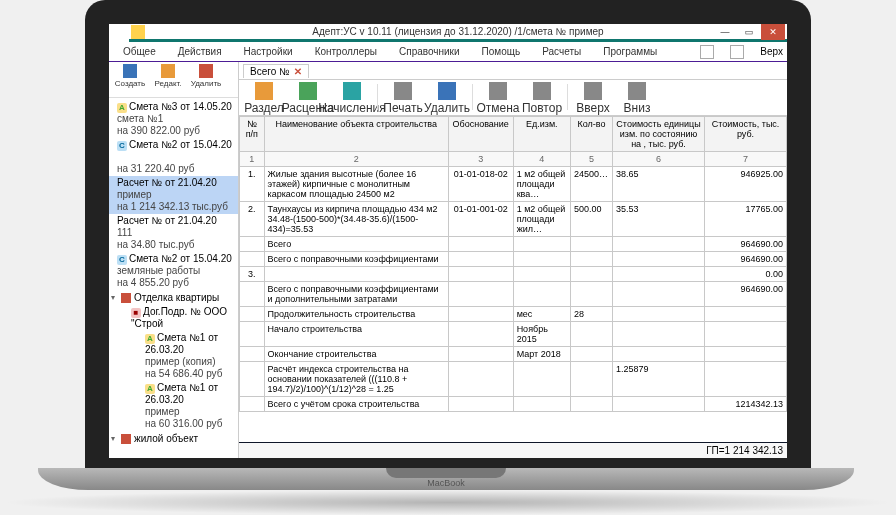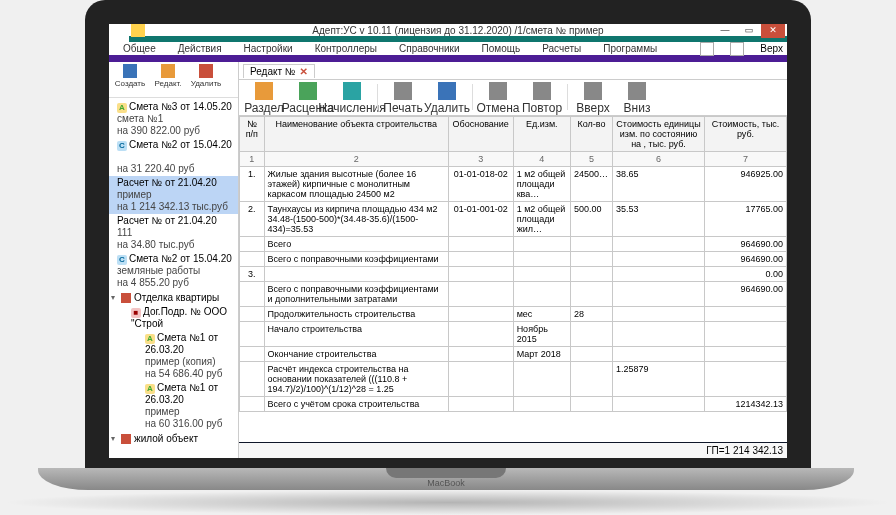--- a/index.html
+++ b/index.html
@@ -5,28 +5,28 @@
   * { box-sizing: border-box; margin: 0; padding: 0; }
   body { font-family: Tahoma, Arial, sans-serif; font-size: 10px; background: #f0f0f0; overflow: hidden; }
   .laptop { width: 896px; height: 515px; position: relative; }
   .screen-bezel { position: absolute; left: 85px; top: 0; width: 726px; height: 470px; background: #222; border-radius: 20px 20px 0 0; padding: 24px 24px 12px 24px; }
   .screen { width: 100%; height: 100%; background: #fff; position: relative; overflow: hidden; display: flex; flex-direction: column; }
   .laptop-base { position: absolute; left: 38px; top: 468px; width: 816px; height: 22px; background: linear-gradient(#b8b8b8,#888); border-radius: 0 0 50px 50px / 0 0 20px 20px; }
   .laptop-notch { position: absolute; left: 50%; top: 0; transform: translateX(-50%); width: 120px; height: 10px; background: #777; border-radius: 0 0 10px 10px; }
   .laptop-label { position: absolute; left: 50%; top: 10px; transform: translateX(-50%); font-size: 9px; color: #555; }
   .shadow { position: absolute; left: 0; top: 490px; width: 896px; height: 25px; background: radial-gradient(ellipse at center, rgba(0,0,0,0.25), transparent 70%); }
 
-  .titlebar { height: 18px; background: #fff; border-bottom: 6px solid #0f766e; display: flex; align-items: center; padding: 0 2px; position: relative; margin-left: 20px; }
+  .titlebar { height: 18px; background: #fff; border-bottom: 3px solid #0f766e; display: flex; align-items: center; padding: 0 2px; position: relative; margin-left: 20px; }
   .titlebar-icon { width: 14px; height: 14px; background: #ffd24d; margin-right: 4px; }
   .titlebar-text { position: absolute; left: 50%; transform: translateX(-50%); color: #333; }
   .win-controls { margin-left: auto; display: flex; gap: 0; }
   .win-btn { width: 24px; height: 16px; display: flex; align-items: center; justify-content: center; font-size: 9px; color: #333; }
   .win-close { background: #c94f3b; color: #fff; }
 
-  .menubar { height: 20px; display: flex; align-items: center; padding: 0 4px; border-bottom: 7px solid #4c1d95; gap: 2px; }
+  .menubar { height: 20px; display: flex; align-items: center; padding: 0 4px; border-bottom: 1px solid #4c1d95; gap: 2px; }
   .menubar-item { padding: 2px 10px; color: #333; }
   .menubar-right { margin-left: auto; display: flex; align-items: center; gap: 16px; }
   .square-btn { width: 14px; height: 14px; border: 1px solid #aaa; display: inline-block; }
 
   .main { flex: 1; display: flex; min-height: 0; }
   .sidebar { width: 130px; border-right: 1px solid #ccc; display: flex; flex-direction: column; }
   .side-actions { display: flex; gap: 4px; padding: 2px 4px; border-bottom: 1px solid #ddd; height: 36px; align-items: flex-start; }
   .side-action { display: flex; flex-direction: column; align-items: center; width: 34px; cursor: pointer; }
   .side-action .ic { width: 14px; height: 14px; margin-bottom: 1px; }
   .side-action .lbl { font-size: 8px; color: #333; }
@@ -167,21 +167,21 @@
                 <span class="folder-ic folder-red"></span>
                 <span>жилой объект</span>
               </div>
 
           </div>
         </div>
 
         <div class="content">
           <div class="tabbar">
             <div class="tab">
-              <span>Редакт №</span>
+              <span>Всего №</span>
               <span class="tab-close">✕</span>
             </div>
           </div>
 
           <div class="toolbar">
             <div class="tb-btn">
                 <div class="ic ic-orange"></div>
                 <div class="lbl">Раздел</div>
               </div>
             <div class="tb-btn">

